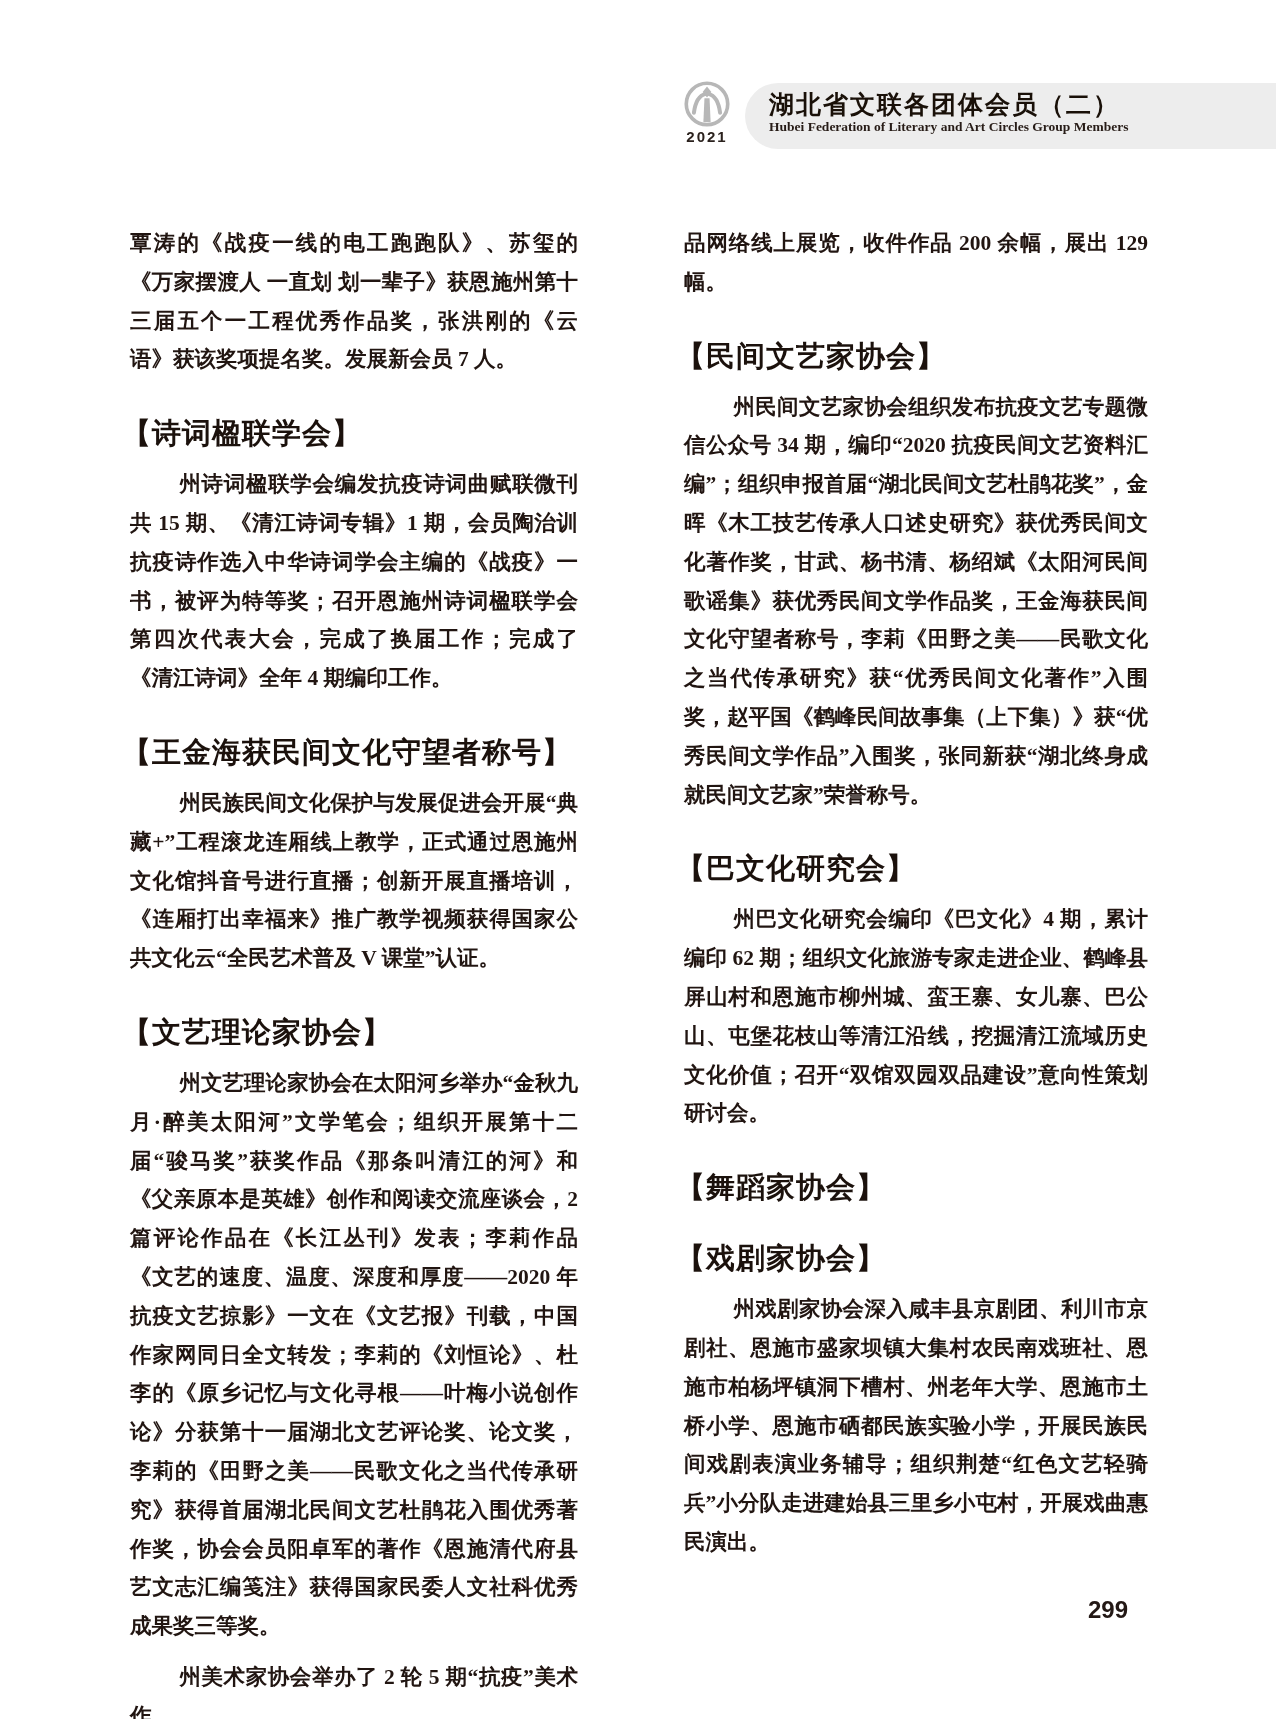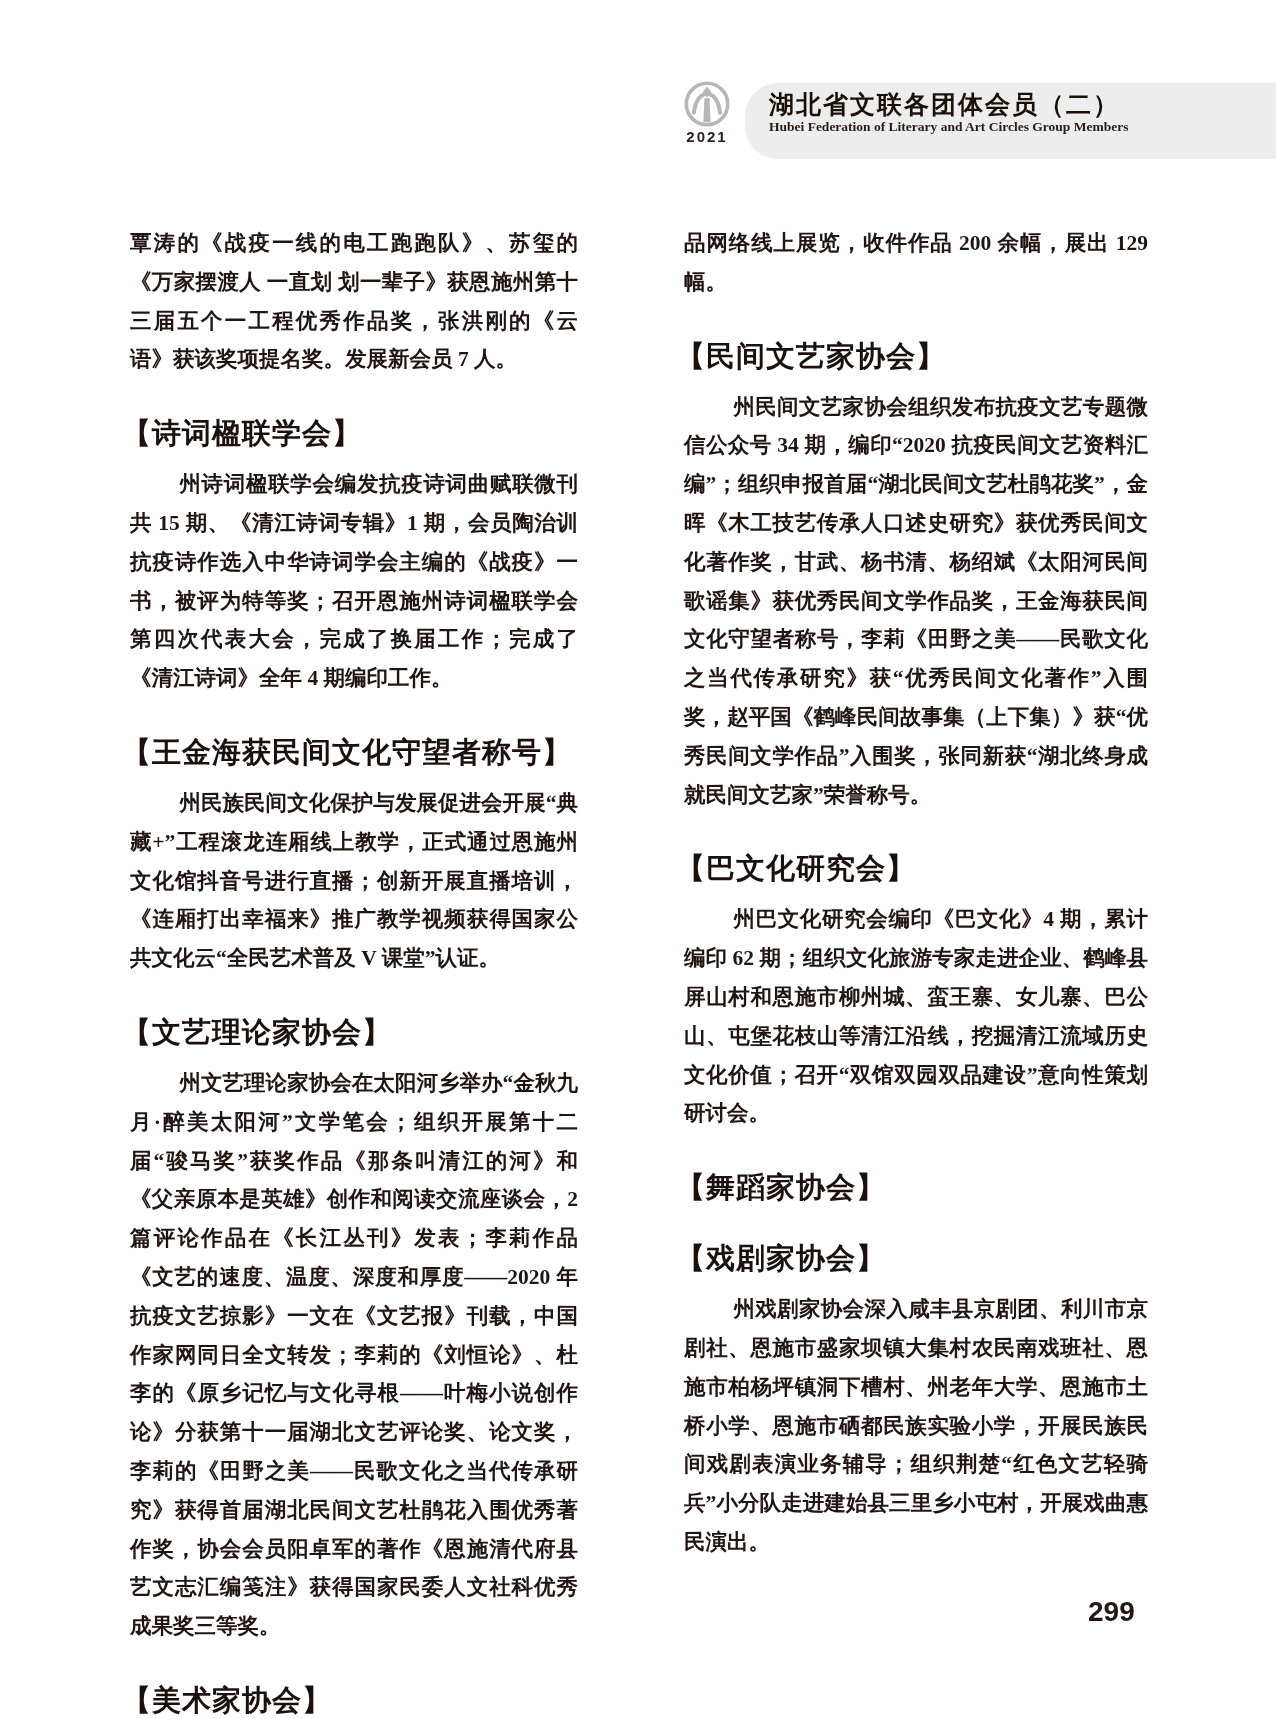--- a/index.html
+++ b/index.html
@@ -25,21 +25,21 @@
     font-family:"Liberation Sans","DejaVu Sans",sans-serif;
     font-weight:700;
     font-size:15px;
     letter-spacing:2px;
     color:#2a211d;
   }
   .banner{
     position:absolute;
     left:745px; top:83px;
     right:0;
-    height:76px;
+    height:66px;
     background:#ededed;
     border-radius:33px 0 0 33px;
     padding-left:24px;
     box-sizing:border-box;
   }
   .banner-title{
     margin-top:7px;
     font-family:"Liberation Sans","DejaVu Sans",sans-serif;
     font-weight:700;
     font-size:25px;
@@ -78,21 +78,21 @@
     margin:37px 0 15px 4px;
     color:#1b110c;
     text-align:left;
   }
   
   .page-number{
     position:absolute;
     left:1088px; top:1596px;
     font-family:"Liberation Sans","DejaVu Sans",sans-serif;
     font-weight:700;
-    font-size:28px;
+    font-size:24px;
     color:#231815;
   }
 </style>
 </head>
 <body>
 
 <div class="page">
 
   <div class="logo-block">
     <svg width="48" height="48" viewBox="0 0 66 66" aria-hidden="true">
@@ -111,21 +111,20 @@
   </div>
 
   <div class="col col-left">
     <p class="para">覃涛的《战疫一线的电工跑跑队》、苏玺的《万家摆渡人 一直划 划一辈子》获恩施州第十三届五个一工程优秀作品奖，张洪刚的《云语》获该奖项提名奖。发展新会员 7 人。</p>
     <h2 class="sec-heading">【诗词楹联学会】</h2>
     <p class="para indent">州诗词楹联学会编发抗疫诗词曲赋联微刊共 15 期、《清江诗词专辑》1 期，会员陶治训抗疫诗作选入中华诗词学会主编的《战疫》一书，被评为特等奖；召开恩施州诗词楹联学会第四次代表大会，完成了换届工作；完成了《清江诗词》全年 4 期编印工作。</p>
     <h2 class="sec-heading">【王金海获民间文化守望者称号】</h2>
     <p class="para indent">州民族民间文化保护与发展促进会开展“典藏+”工程滚龙连厢线上教学，正式通过恩施州文化馆抖音号进行直播；创新开展直播培训，《连厢打出幸福来》推广教学视频获得国家公共文化云“全民艺术普及 V 课堂”认证。</p>
     <h2 class="sec-heading">【文艺理论家协会】</h2>
     <p class="para indent">州文艺理论家协会在太阳河乡举办“金秋九月·醉美太阳河”文学笔会；组织开展第十二届“骏马奖”获奖作品《那条叫清江的河》和《父亲原本是英雄》创作和阅读交流座谈会，2 篇评论作品在《长江丛刊》发表；李莉作品《文艺的速度、温度、深度和厚度——2020 年抗疫文艺掠影》一文在《文艺报》刊载，中国作家网同日全文转发；李莉的《刘恒论》、杜李的《原乡记忆与文化寻根——叶梅小说创作论》分获第十一届湖北文艺评论奖、论文奖，李莉的《田野之美——民歌文化之当代传承研究》获得首届湖北民间文艺杜鹃花入围优秀著作奖，协会会员阳卓军的著作《恩施清代府县艺文志汇编笺注》获得国家民委人文社科优秀成果奖三等奖。</p>
-    <h2 class="sec-heading">【美术家协会】</h2>
     <p class="para indent">州美术家协会举办了 2 轮 5 期“抗疫”美术作</p>
   </div>
 
   <div class="col col-right">
     <p class="para">品网络线上展览，收件作品 200 余幅，展出 129 幅。</p>
     <h2 class="sec-heading">【民间文艺家协会】</h2>
     <p class="para indent">州民间文艺家协会组织发布抗疫文艺专题微信公众号 34 期，编印“2020 抗疫民间文艺资料汇编”；组织申报首届“湖北民间文艺杜鹃花奖”，金晖《木工技艺传承人口述史研究》获优秀民间文化著作奖，甘武、杨书清、杨绍斌《太阳河民间歌谣集》获优秀民间文学作品奖，王金海获民间文化守望者称号，李莉《田野之美——民歌文化之当代传承研究》获“优秀民间文化著作”入围奖，赵平国《鹤峰民间故事集（上下集）》获“优秀民间文学作品”入围奖，张同新获“湖北终身成就民间文艺家”荣誉称号。</p>
     <h2 class="sec-heading">【巴文化研究会】</h2>
     <p class="para indent">州巴文化研究会编印《巴文化》4 期，累计编印 62 期；组织文化旅游专家走进企业、鹤峰县屏山村和恩施市柳州城、蛮王寨、女儿寨、巴公山、屯堡花枝山等清江沿线，挖掘清江流域历史文化价值；召开“双馆双园双品建设”意向性策划研讨会。</p>
     <h2 class="sec-heading">【舞蹈家协会】</h2>

